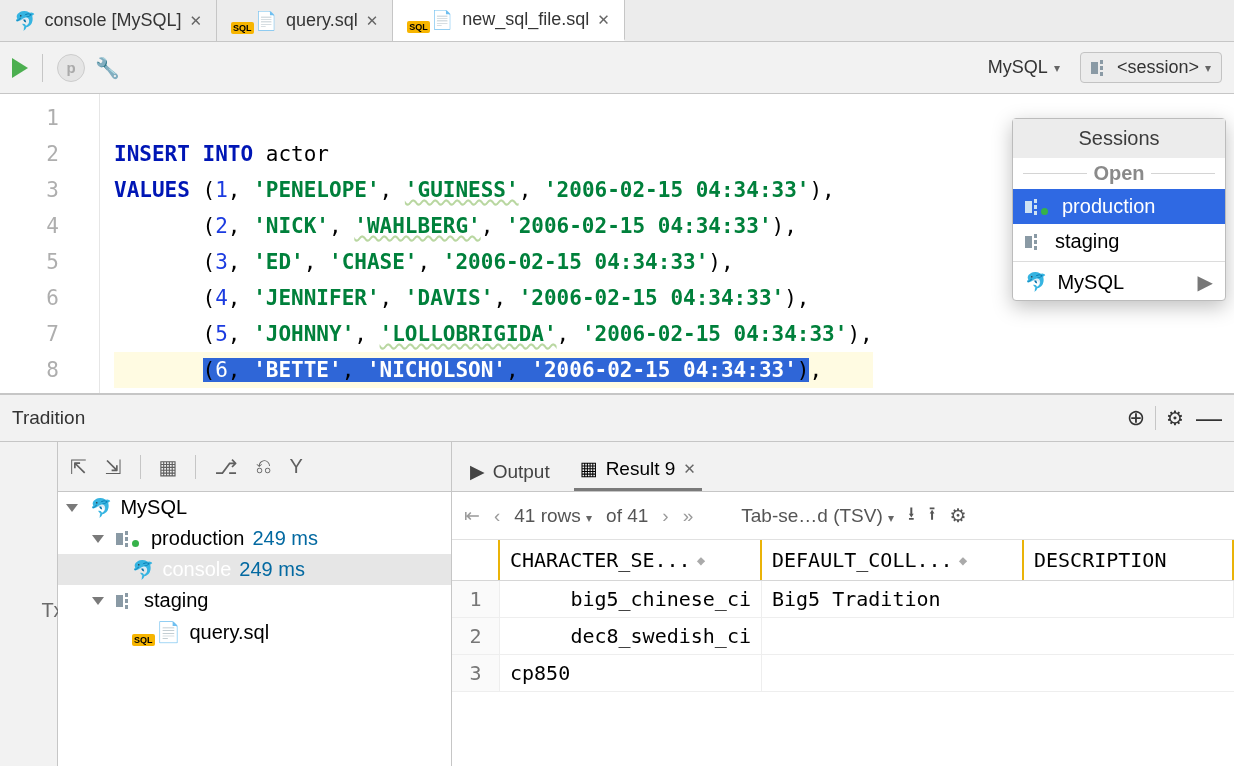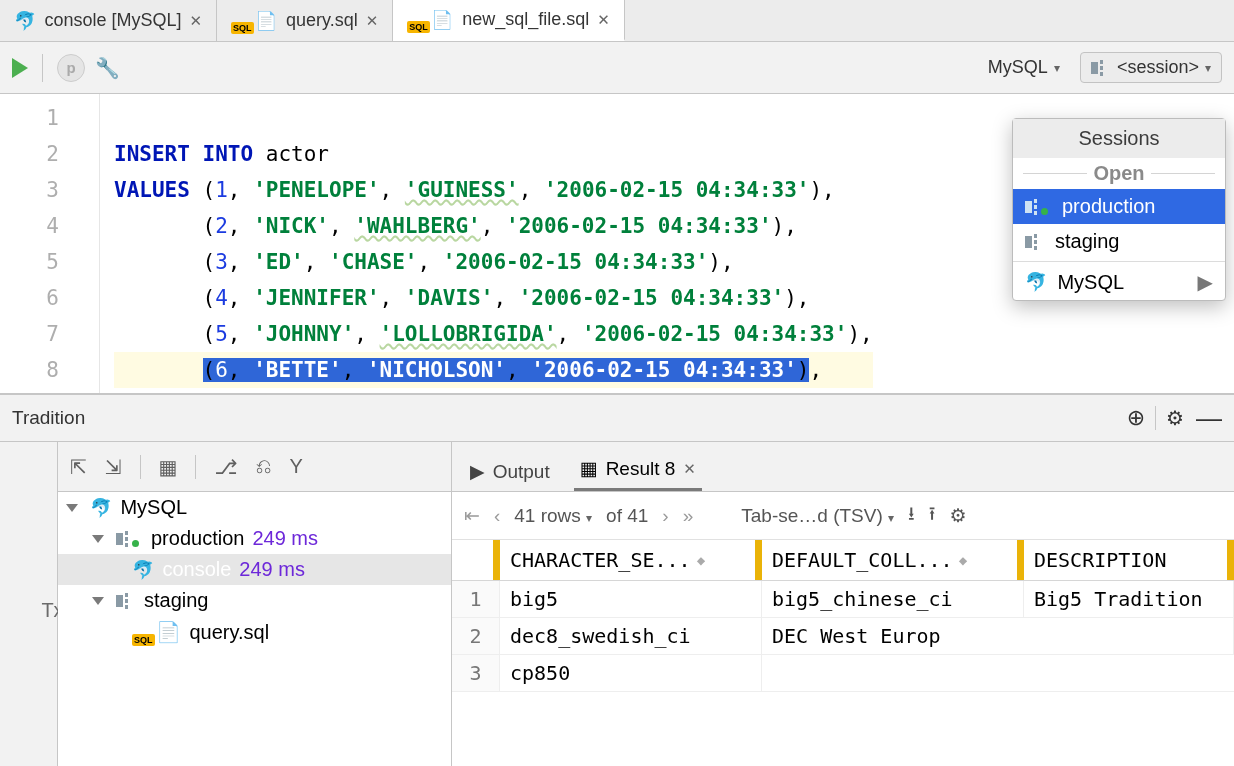--- a/index.html
+++ b/index.html
@@ -134,37 +134,37 @@
   .svc-tree {
     width:394px;background:#fff;border-right:1px solid #c6c6c6;font-size:20px;
   }
   .svc-tree-tb {
     height:50px;border-bottom:1px solid #c6c6c6;background:#f2f2f2;
     display:flex;align-items:center;gap:18px;padding:0 12px;color:#606060;
   }
   .tree-row { display:flex;align-items:center;gap:8px;padding:4px 8px;}
   .tree-row.sel { background:#e6e6e6;}
   .tw{display:inline-block;width:0;height:0;border-left:6px solid transparent;border-right:6px solid transparent;border-top:8px solid #7a7a7a;margin-right:4px;}
-  .ms{color:#6d28d9;}
+  .ms{color:#0369a1;}
   
   .svc-right { flex:1;display:flex;flex-direction:column;background:#fff; overflow:hidden;}
   .res-tabs {height:50px;border-bottom:1px solid #c6c6c6;background:#f2f2f2;display:flex;align-items:flex-end;padding:0 12px;gap:18px;font-size:19px;color:#444;}
   .res-tab{display:flex;align-items:center;gap:8px;padding:8px 6px;cursor:pointer;}
   .res-tab.active{border-bottom:3px solid #7a7a7a;color:#000;}
   .res-nav{height:48px;display:flex;align-items:center;gap:14px;padding:0 12px;color:#555;border-bottom:1px solid #e1e1e1;font-size:19px;}
   .tbl{font-family:"Menlo","Consolas",monospace;font-size:20px;}
   .tbl .thead{display:flex;border-bottom:1px solid #d6d6d6;background:#fff;}
-  .th{padding:8px 10px;border-right:7px solid #eab308;display:flex;align-items:center;gap:6px;}
+  .th{padding:8px 10px;border-right:2px solid #eab308;display:flex;align-items:center;gap:6px;}
   .th1{width:48px;text-align:center;justify-content:center;}
   .th2{width:262px;} .th3{width:262px;} .th4{flex:1;}
   .sort{color:#aaa;font-size:14px;}
   .tr{display:flex;border-bottom:1px solid #eee;}
   .td{padding:6px 10px;border-right:1px solid #eee;white-space:nowrap;overflow:hidden;}
   .td1{width:48px;color:#777;text-align:center;background:#fafafa;}
-  .td2{width:262px;} .td3{width:262px;} .td4{flex:1;}
+  .td2{width:262px;} .td3{width:262px;text-align:right;} .td4{flex:1;}
   
   .mysql-dolphin{color:#2a7eb0;font-size:18px;}
   .dsrc{display:inline-flex;align-items:center;}
   .dsrc-dot{width:7px;height:7px;border-radius:50%;background:#36b24a;display:inline-block;position:relative;top:5px;left:-4px;}
   .dsrc svg{display:block;}
   .sql-badge{display:inline-block;background:#f7b500;color:#000;font-size:9px;font-weight:bold;padding:1px 2px;border-radius:2px;position:relative;top:4px;margin-right:2px;}
   .wrench{font-size:20px;color:#555;}
   .faint{color:#9b9b9b;}
 </style>
 </head>
@@ -349,21 +349,21 @@
   </div>
 
   <div class="svc-right">
     <div class="res-tabs">
       <div class="res-tab">
         <span>▶</span>
         <span>Output</span>
       </div>
       <div class="res-tab active">
         <span>▦</span>
-        <span>Result 8</span>
+        <span>Result 9</span>
         <span class="close-x">✕</span>
       </div>
     </div>
     <div class="res-nav">
       <span class="faint">⇤</span>
       <span class="faint">‹</span>
       <span><span>41 rows</span> <span class="chev-down">▾</span></span>
       <span>of 41</span>
       <span class="faint">›</span>
       <span class="faint">»</span>
@@ -383,28 +383,26 @@
         <div class="th th3">
             <span>DEFAULT_COLL...</span>
             <span class="sort">◆</span>
           </div>
         <div class="th th4">
             <span>DESCRIPTION</span>
           </div>
       </div>
       <div class="tr">
         <div class="td td1">1</div>
-        <div class="td td2">big5</div>
         <div class="td td3">big5_chinese_ci</div>
         <div class="td td4">Big5 Tradition</div>
       </div>
       <div class="tr">
         <div class="td td1">2</div>
         <div class="td td3">dec8_swedish_ci</div>
-        <div class="td td4">DEC West Europ</div>
       </div>
       <div class="tr">
         <div class="td td1">3</div>
         <div class="td td2">cp850</div>
       </div>
     </div>
   </div>
 </div>
 
 </body></html>

